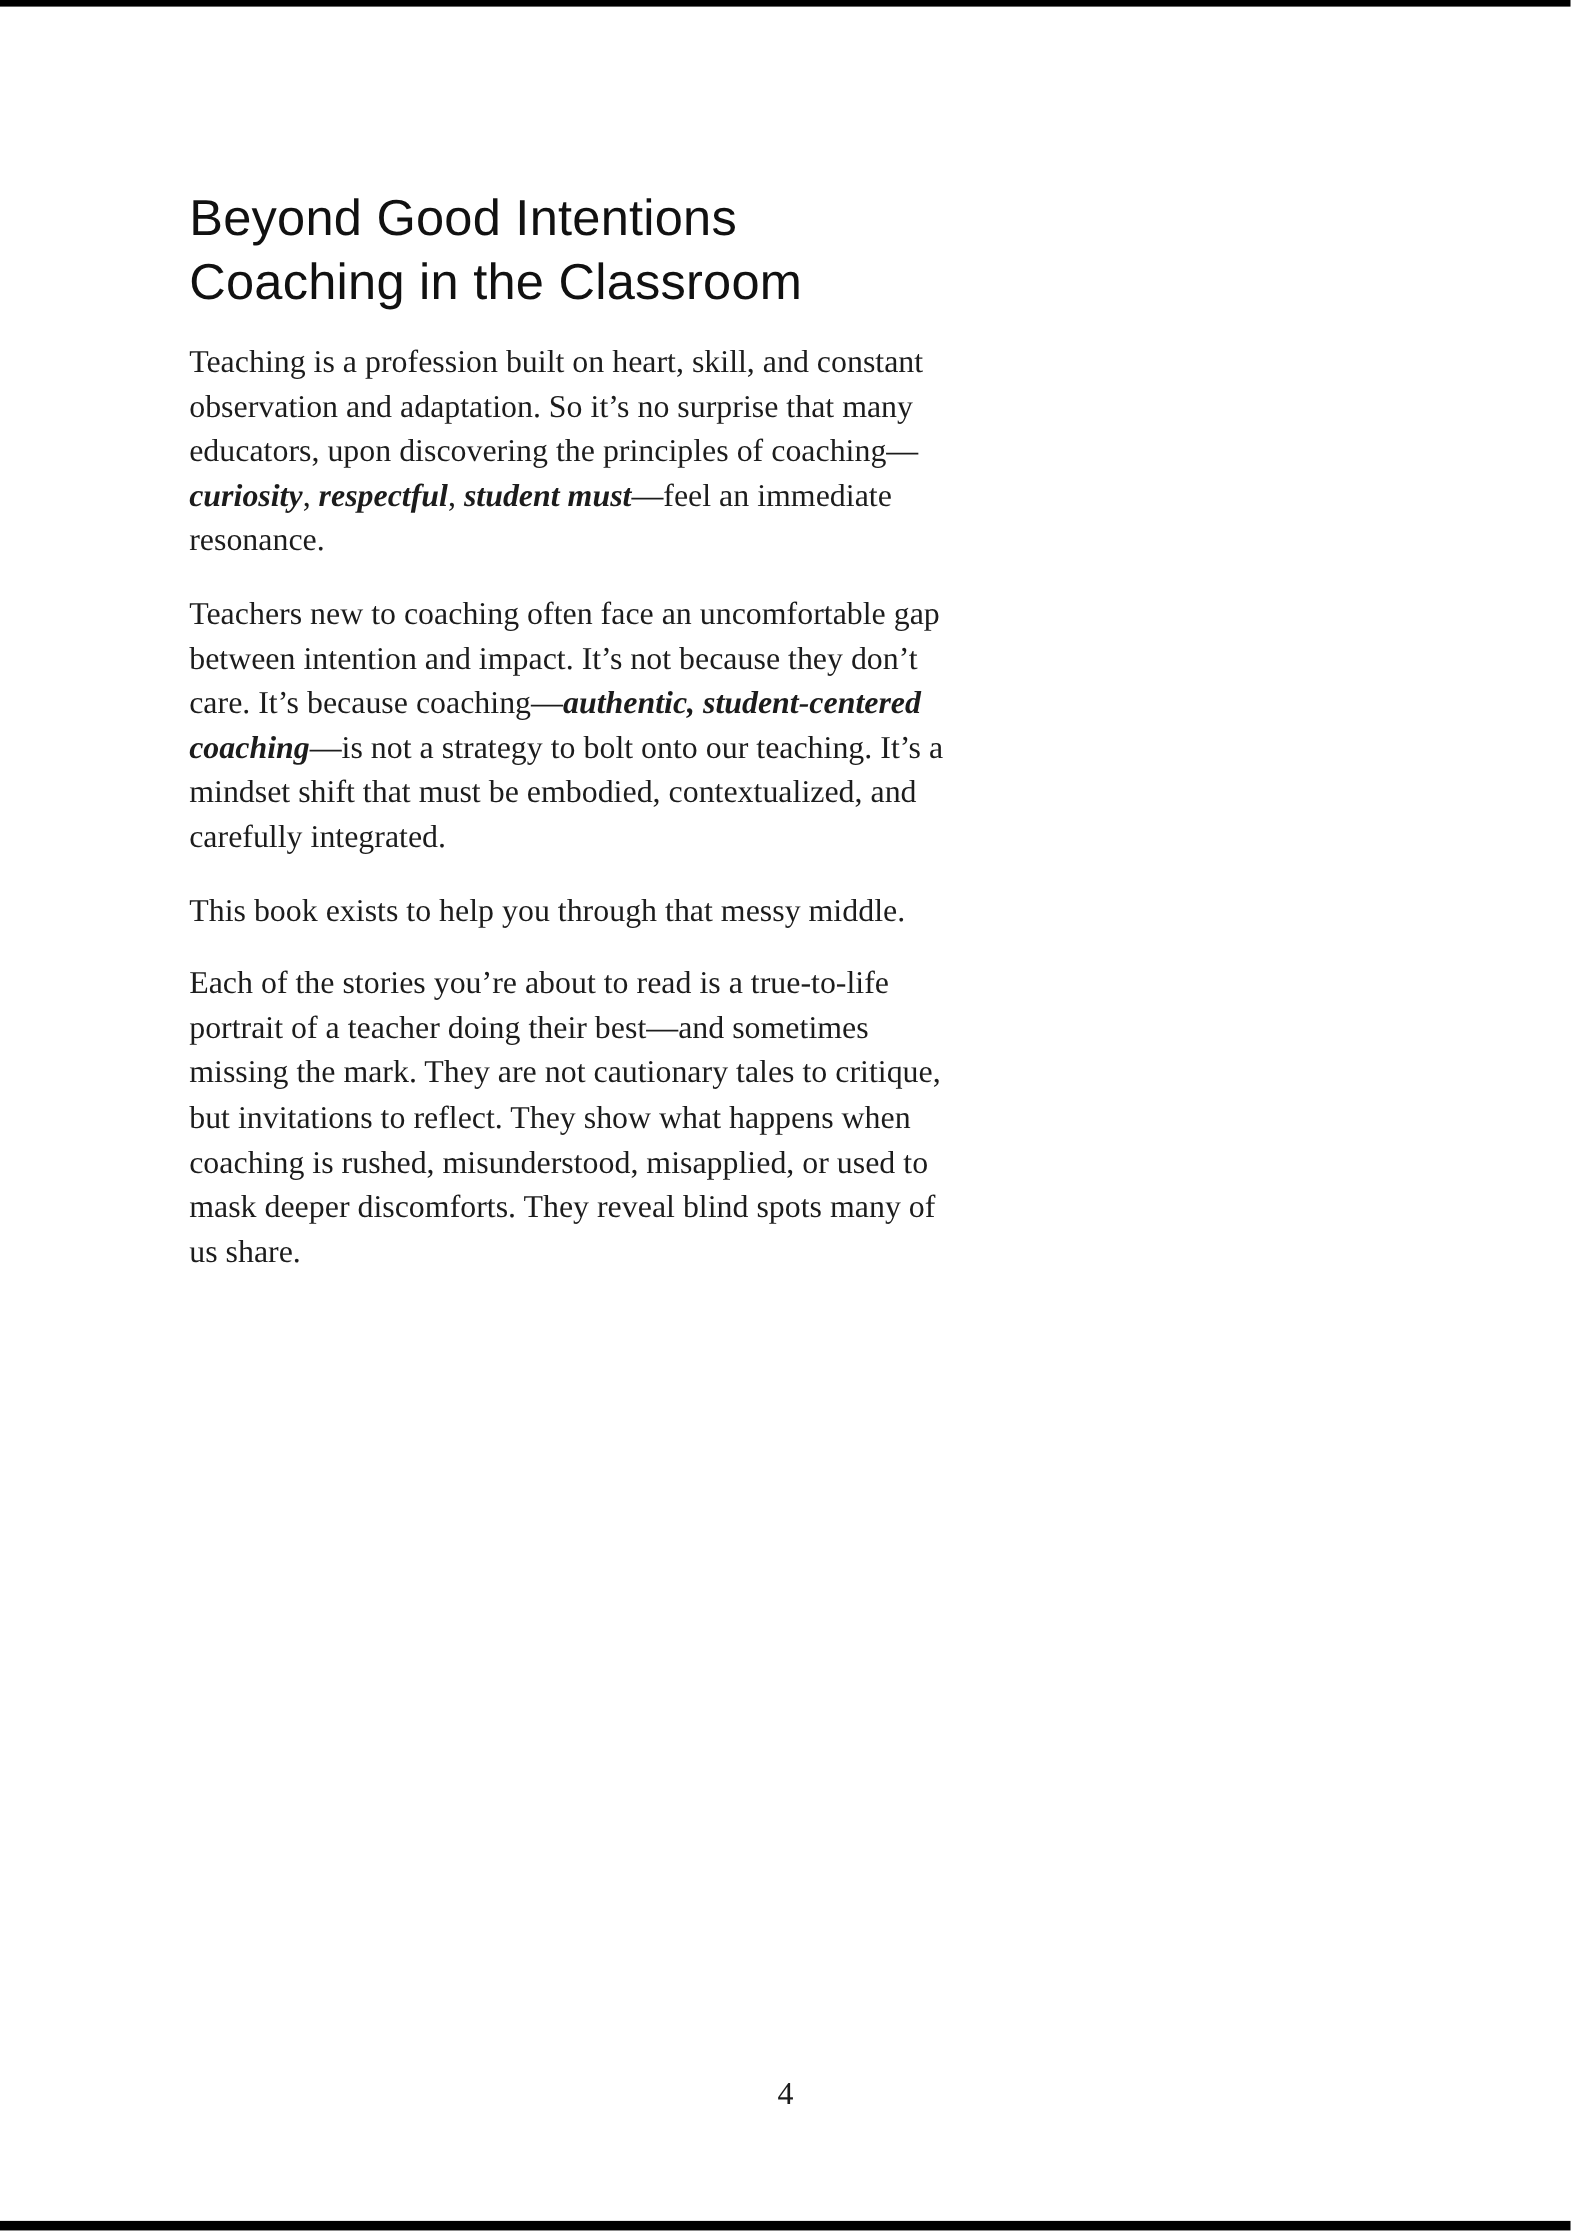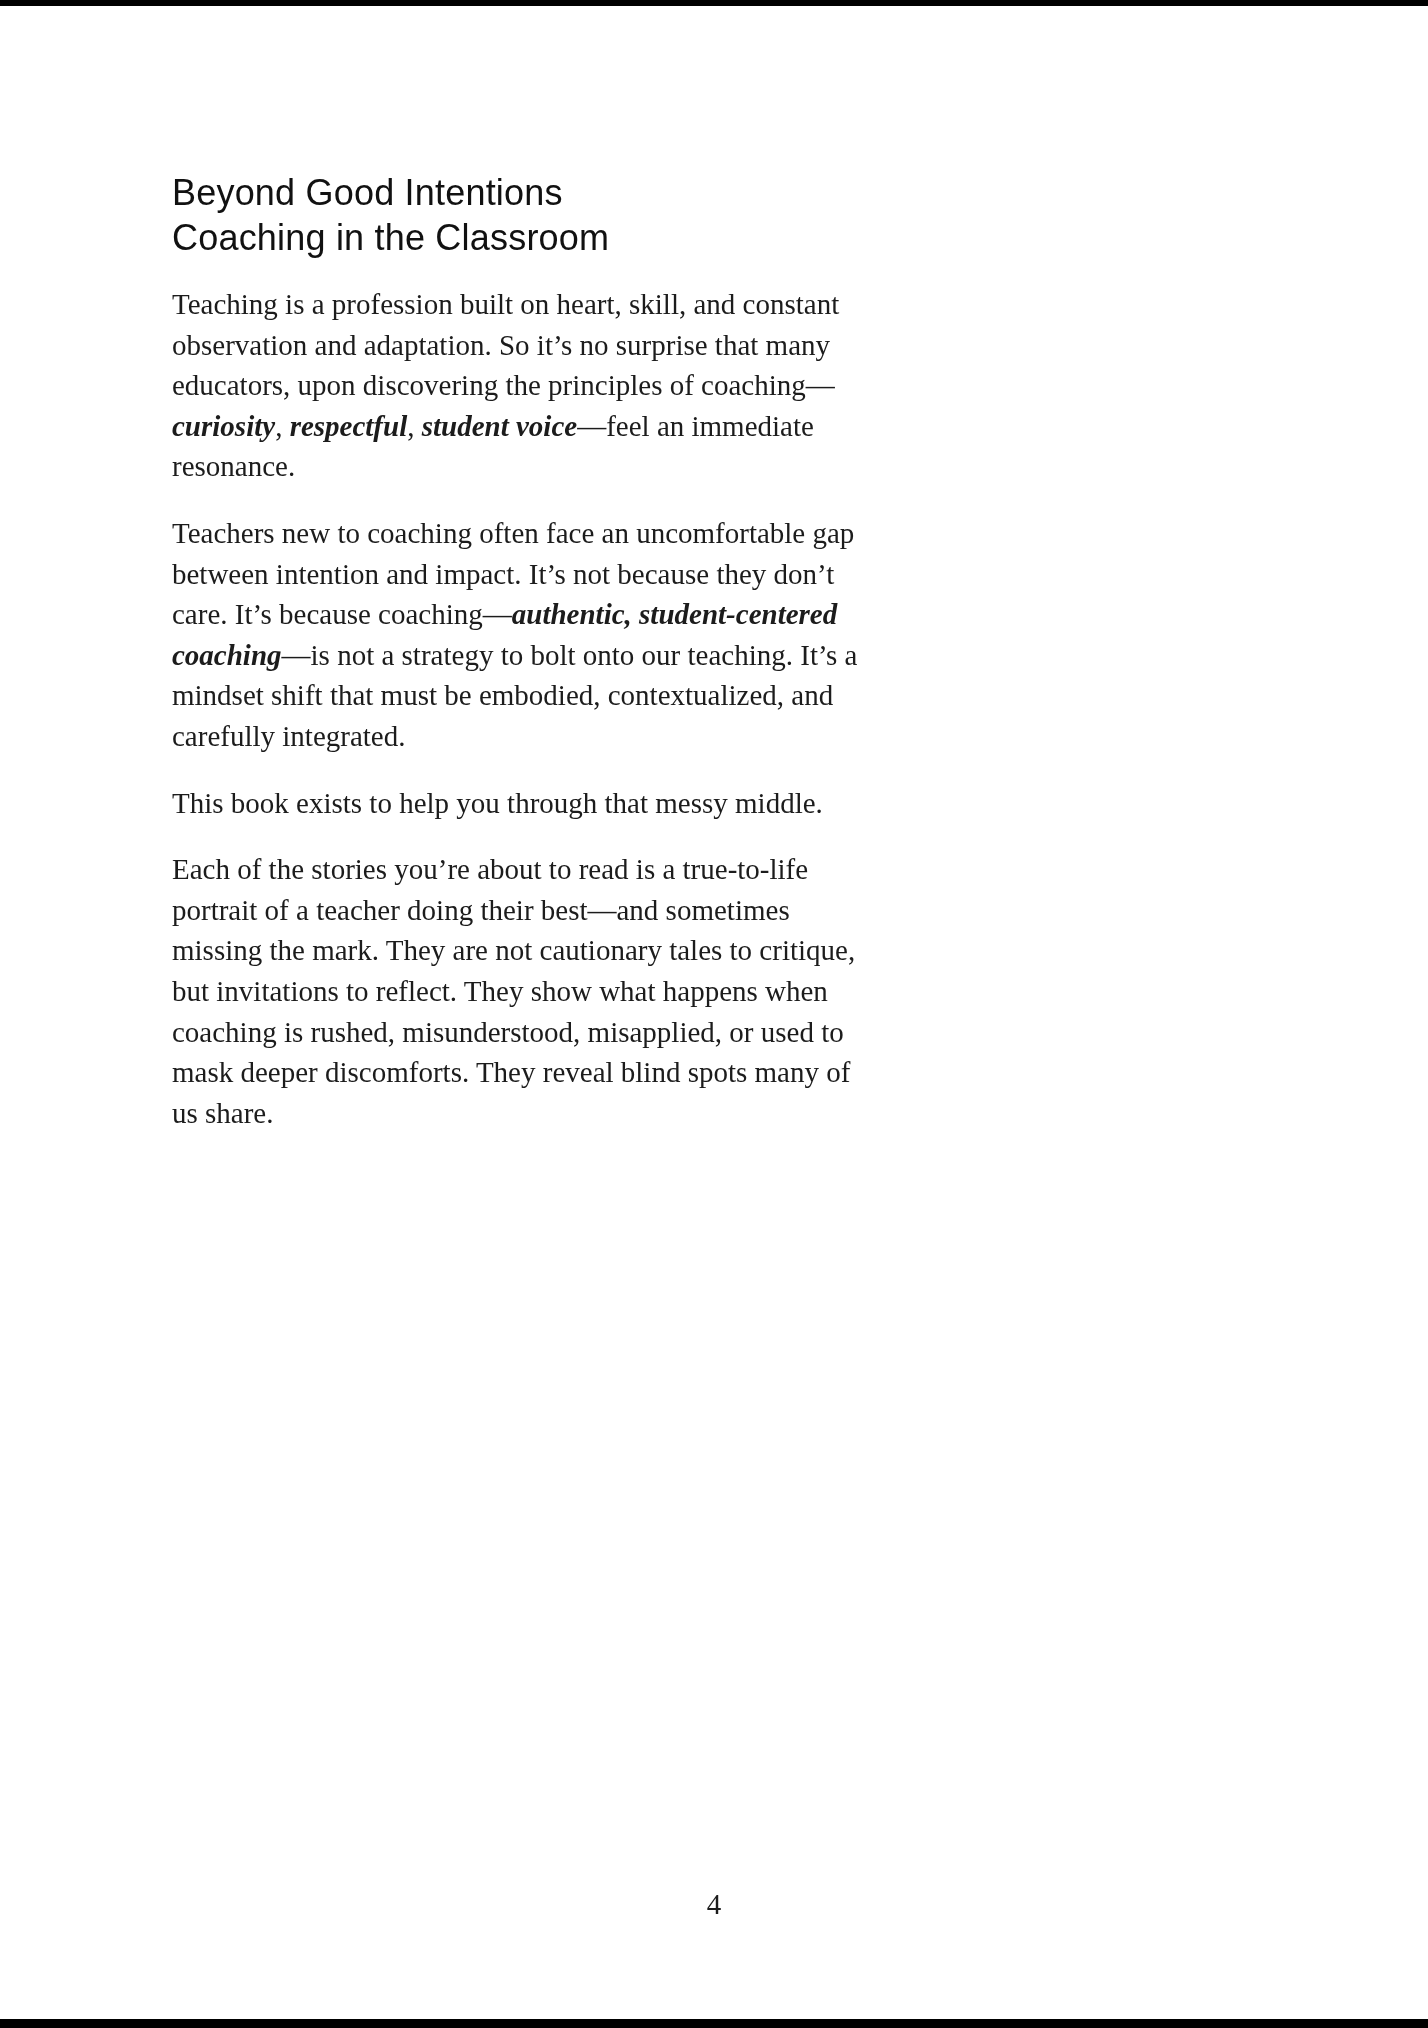--- a/index.html
+++ b/index.html
@@ -25,21 +25,21 @@
   .edge-bar.bottom { bottom: 0; height: 9px; }
 
   .content {
     position: absolute;
     left: 172px;
     top: 170px;
     width: 700px;
   }
   .heading {
     font-family: "Liberation Sans", sans-serif;
-    font-size: 36px;
+    font-size: 46px;
     line-height: 1.25;
     font-weight: 400;
     color: #111111;
     letter-spacing: 0.2px;
     margin: 0 0 24px 0;
   }
   .heading .heading-line { display: block; }
 
   .paragraphs p {
     font-family: "Liberation Serif", serif;
@@ -71,21 +71,21 @@
 <div class="page">
   <div class="edge-bar top"></div>
 
   <div class="content">
     <h1 class="heading">
       <span class="heading-line">Beyond Good Intentions</span>
       <span class="heading-line">Coaching in the Classroom</span>
     </h1>
 
     <div class="paragraphs">
-        <p><span>Teaching is a profession built on heart, skill, and constant observation and adaptation. So it’s no surprise that many educators, upon discovering the principles of coaching—</span><em>curiosity</em><span>, </span><em>respectful</em><span>, </span><em>student voice</em><span>—feel an immediate resonance.</span></p>
+        <p><span>Teaching is a profession built on heart, skill, and constant observation and adaptation. So it’s no surprise that many educators, upon discovering the principles of coaching—</span><em>curiosity</em><span>, </span><em>respectful</em><span>, </span><em>student must</em><span>—feel an immediate resonance.</span></p>
         <p><span>Teachers new to coaching often face an uncomfortable gap between intention and impact. It’s not because they don’t care. It’s because coaching—</span><em>authentic, student-centered coaching</em><span>—is not a strategy to bolt onto our teaching. It’s a mindset shift that must be embodied, contextualized, and carefully integrated.</span></p>
         <p><span>This book exists to help you through that messy middle.</span></p>
         <p><span>Each of the stories you’re about to read is a true-to-life portrait of a teacher doing their best—and sometimes missing the mark. They are not cautionary tales to critique, but invitations to reflect. They show what happens when coaching is rushed, misunderstood, misapplied, or used to mask deeper discomforts. They reveal blind spots many of us share.</span></p>
       </div>
   </div>
 
   <div class="page-number">4</div>
 
   <div class="edge-bar bottom"></div>
 </div>

